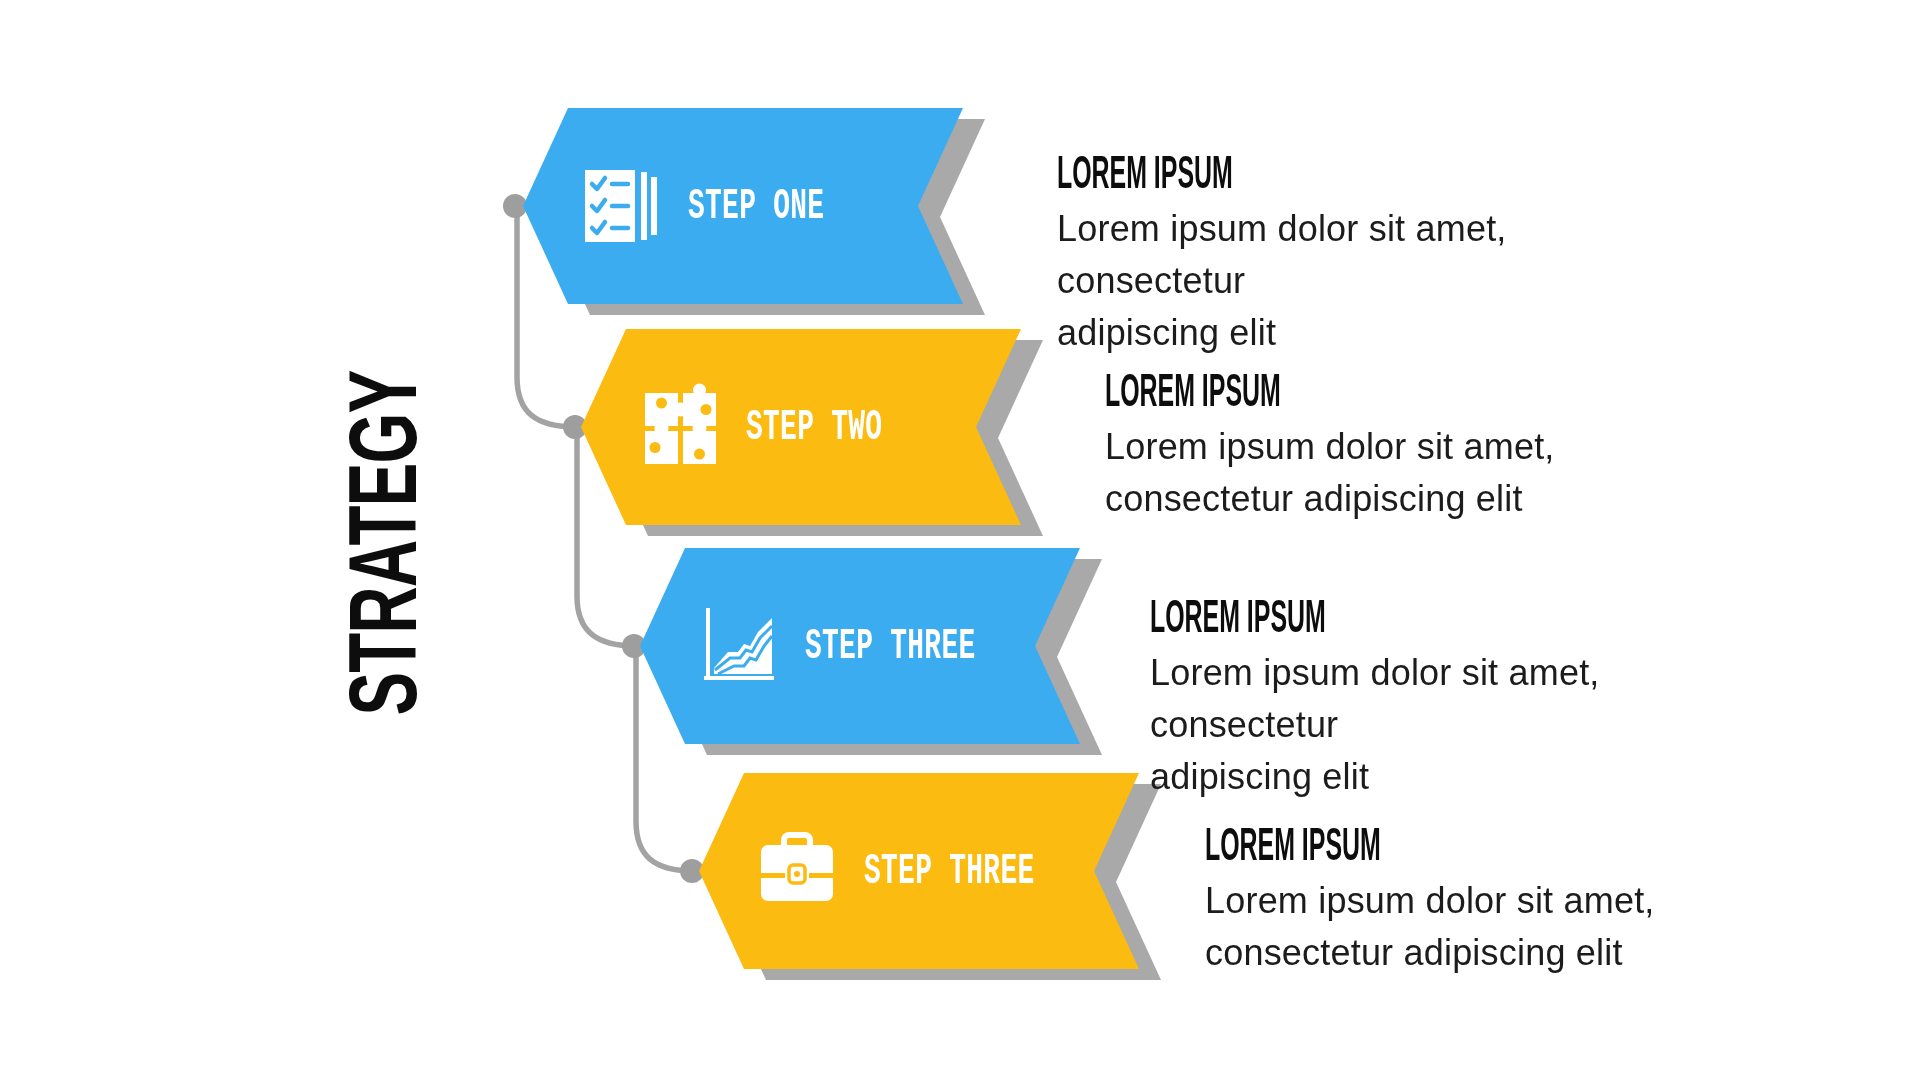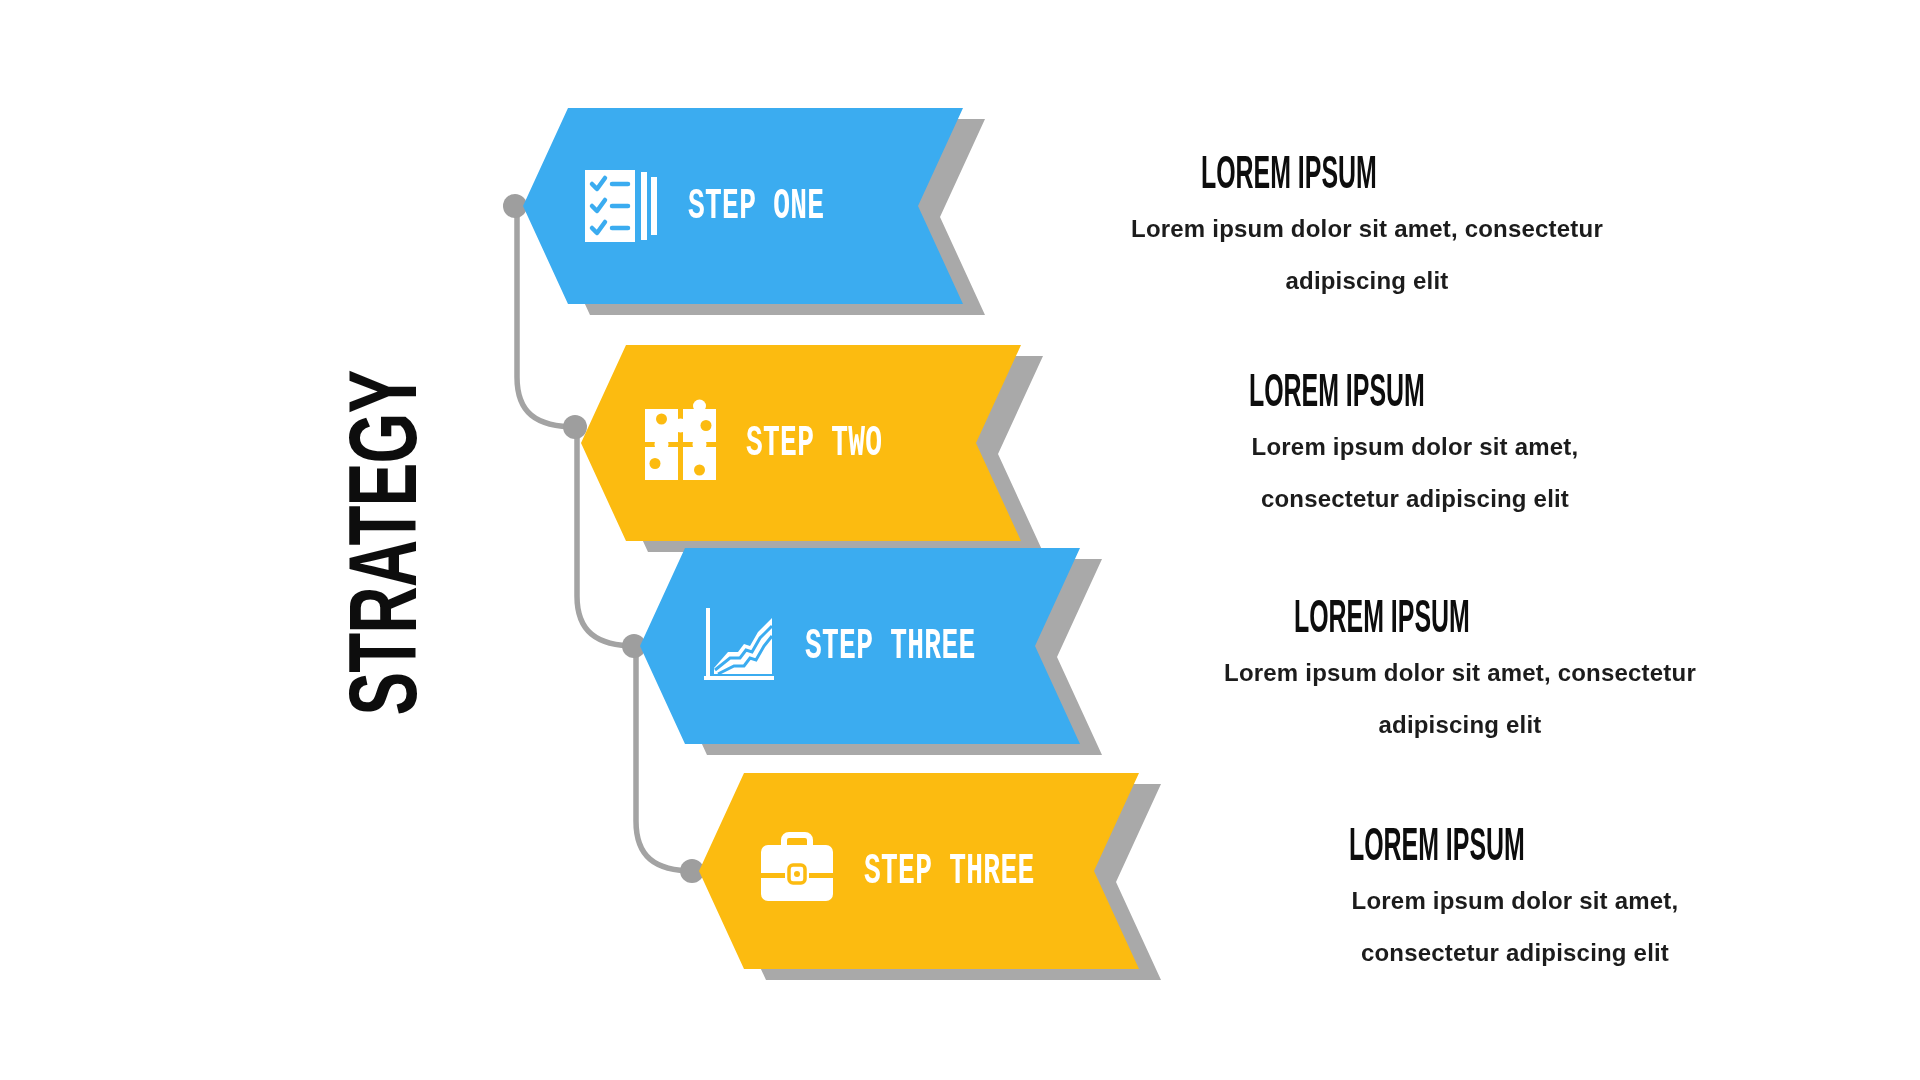--- a/index.html
+++ b/index.html
@@ -21,36 +21,36 @@
   .banner svg{position:absolute;left:0;top:0;}
   .banner .label-wrap{
     position:absolute;left:165px;top:98px;transform:translateY(-50%);
     white-space:nowrap;line-height:1;
   }
   .banner .label{
     display:inline-block;transform:scaleX(0.62);transform-origin:left center;
     font-size:45px;font-weight:800;color:#ffffff;letter-spacing:0.5px;
   }
   .b1{left:523px;top:108px;}
-  .b2{left:581px;top:329px;margin-top:16px;}
+  .b2{left:581px;top:329px;}
   .b3{left:640px;top:548px;}
   .b4{left:699px;top:773px;}
   
-  .textblock{position:absolute;z-index:3;width:620px;text-align:center;}
+  .textblock{position:absolute;z-index:3;width:620px;}
   .tb1{left:1057px;top:148px;}
   .tb2{left:1105px;top:366px;}
   .tb3{left:1150px;top:592px;}
   .tb4{left:1205px;top:820px;}
   .tb-heading{
     display:inline-block;transform:scaleX(0.53);transform-origin:left center;
     font-size:47px;font-weight:800;color:#0d0d0d;letter-spacing:0;
     line-height:1;white-space:nowrap;margin-bottom:8px;
   }
   .tb-body{
-    font-size:24px;color:#1c1c1c;line-height:52px;letter-spacing:0.2px;font-weight:bold;
+    font-size:36px;color:#1c1c1c;line-height:52px;letter-spacing:0.2px;
   }
 </style>
 </head>
 <body>
 
 <div class="canvas">
 
   <div class="title">STRATEGY</div>
 
   <svg class="connector" width="1920" height="1080" viewBox="0 0 1920 1080">

